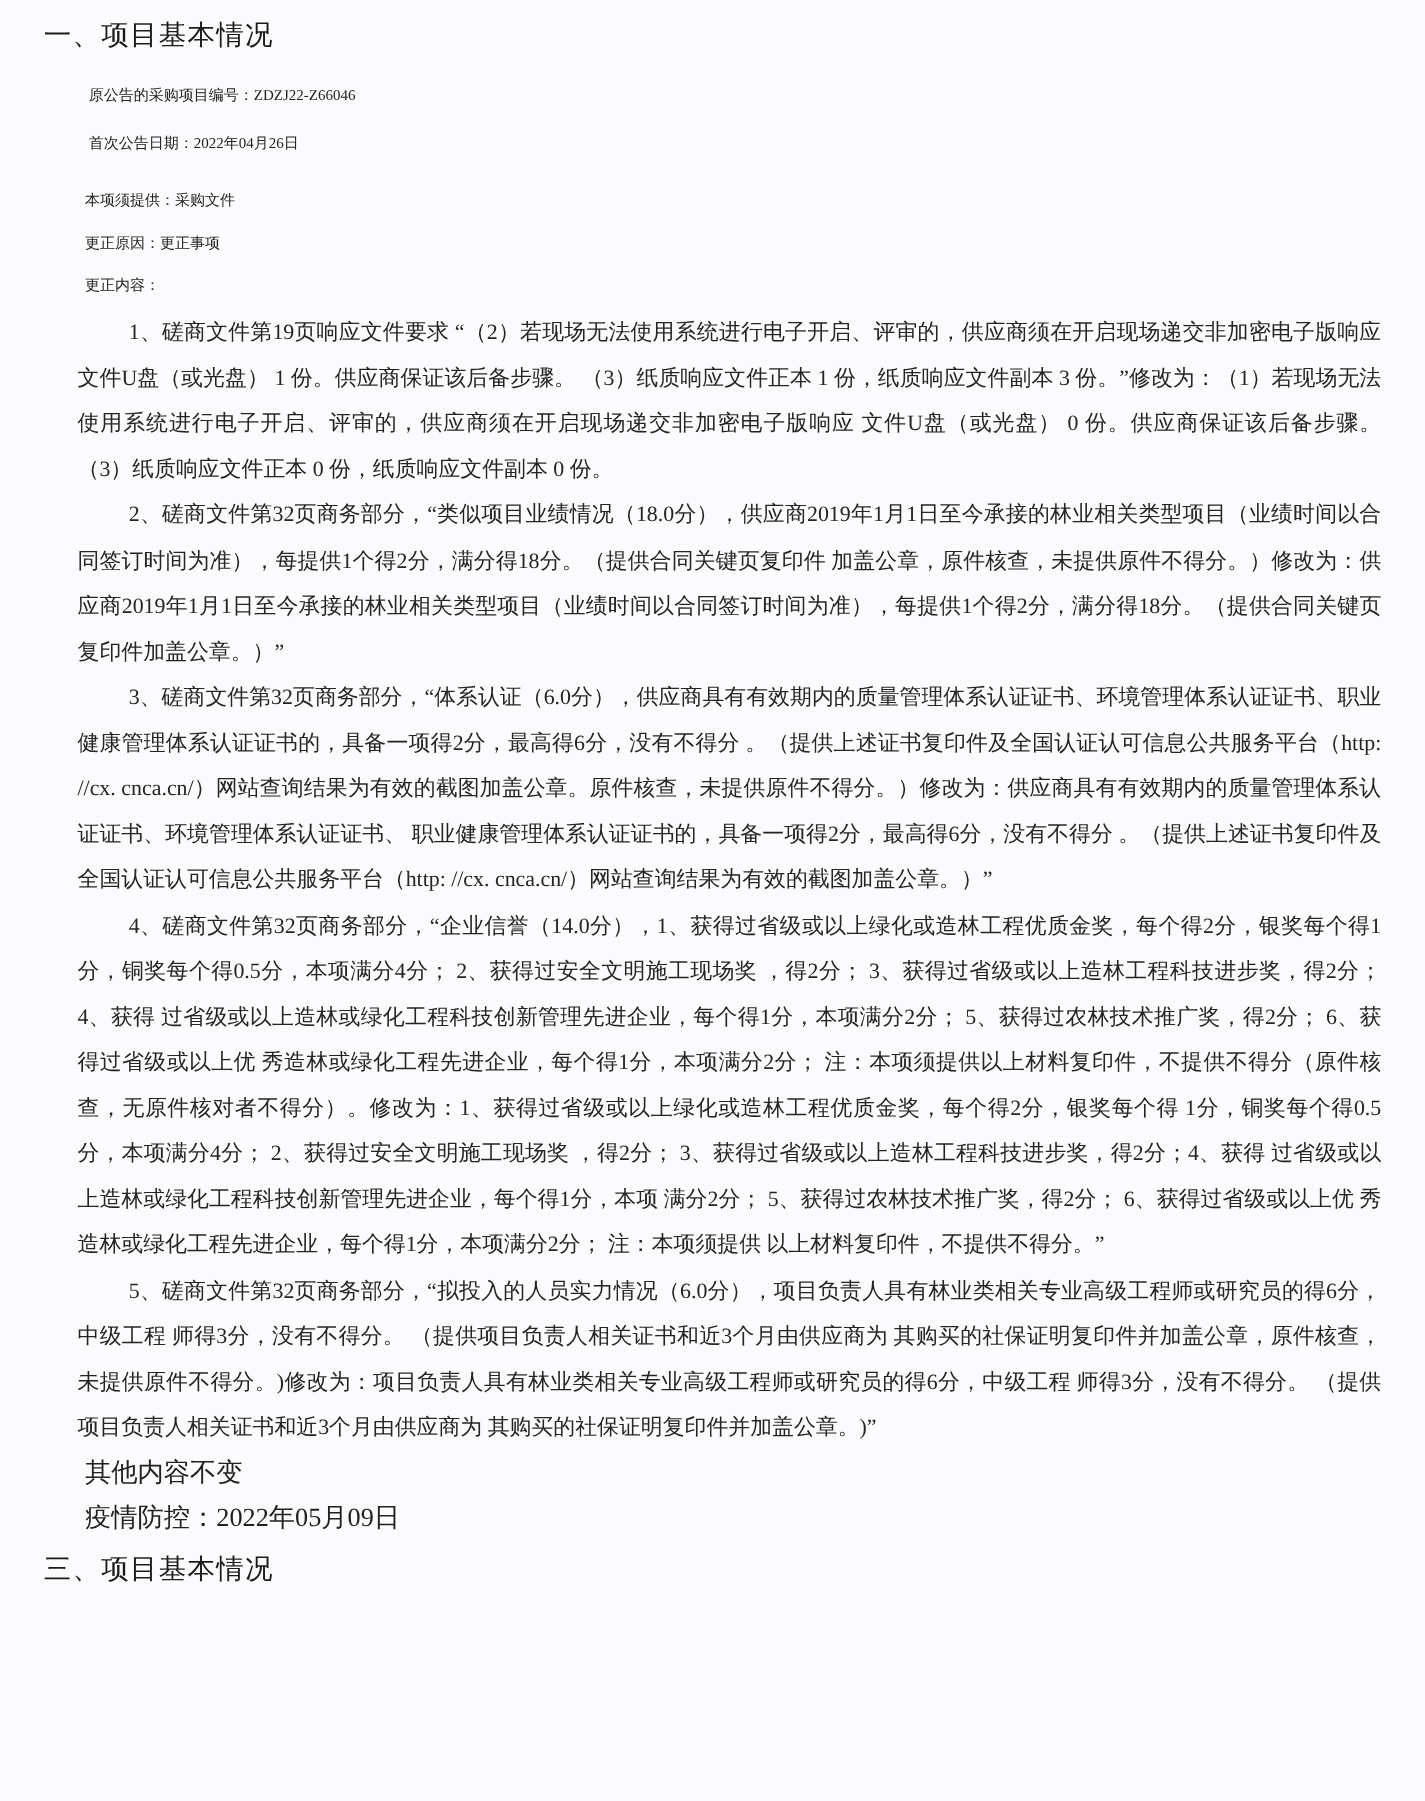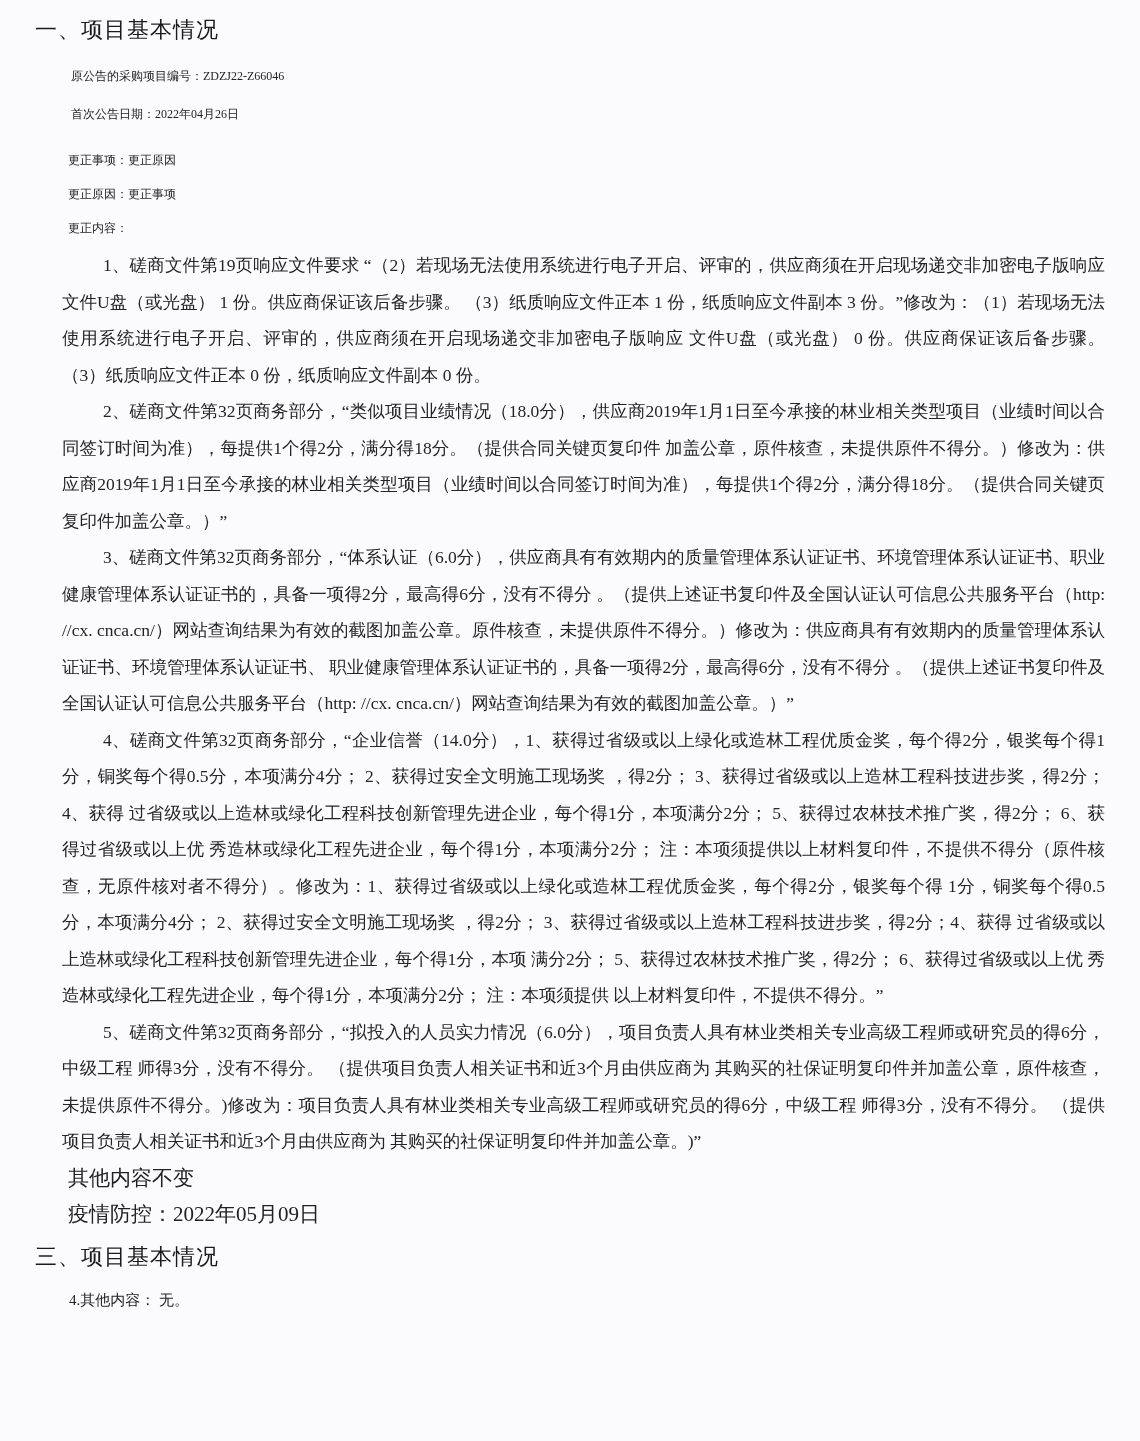--- a/index.html
+++ b/index.html
@@ -17,20 +17,21 @@
     font-family: "Liberation Serif", "DejaVu Serif", serif;
     color: #212121;
   }
   .sec-heading {
     font-size: 22px;
     line-height: 27px;
     letter-spacing: 1px;
     font-weight: 400;
     color: #1a1a1a;
     white-space: nowrap;
+    font-family: Liberation Mono, monospace;
   }
   .info-block { margin-top: 14px; }
   .info-line {
     padding-left: 36px;
     font-size: 12px;
     line-height: 38px;
     white-space: nowrap;
   }
   .heading-sec2 { margin-top: 14px; }
   .fields { margin-top: 10px; }
@@ -69,35 +70,34 @@
 
   <div class="sec-heading heading-sec1">一、项目基本情况</div>
 
   <div class="info-block">
     <div class="info-line">原公告的采购项目编号：ZDZJ22-Z66046</div>
     <div class="info-line">首次公告日期：2022年04月26日</div>
   </div>
 
 
   <div class="info-block fields">
-    <div class="info-line">更正事项：更正原因</div>
+    <div class="info-line">本项须提供：采购文件</div>
     <div class="info-line">更正原因：更正事项</div>
     <div class="info-line">更正内容：</div>
   </div>
 
   <div class="paras">
     <p class="para">1、磋商文件第19页响应文件要求 “（2）若现场无法使用系统进行电子开启、评审的，供应商须在开启现场递交非加密电子版响应 文件U盘（或光盘） 1 份。供应商保证该后备步骤。 （3）纸质响应文件正本 1 份，纸质响应文件副本 3 份。”修改为：（1）若现场无法使用系统进行电子开启、评审的，供应商须在开启现场递交非加密电子版响应 文件U盘（或光盘） 0 份。供应商保证该后备步骤。 （3）纸质响应文件正本 0 份，纸质响应文件副本 0 份。</p>
     <p class="para">2、磋商文件第32页商务部分，“类似项目业绩情况（18.0分），供应商2019年1月1日至今承接的林业相关类型项目（业绩时间以合同签订时间为准），每提供1个得2分，满分得18分。（提供合同关键页复印件 加盖公章，原件核查，未提供原件不得分。）修改为：供应商2019年1月1日至今承接的林业相关类型项目（业绩时间以合同签订时间为准），每提供1个得2分，满分得18分。（提供合同关键页复印件加盖公章。）”</p>
     <p class="para">3、磋商文件第32页商务部分，“体系认证（6.0分），供应商具有有效期内的质量管理体系认证证书、环境管理体系认证证书、职业健康管理体系认证证书的，具备一项得2分，最高得6分，没有不得分 。（提供上述证书复印件及全国认证认可信息公共服务平台（http: //cx. cnca.cn/）网站查询结果为有效的截图加盖公章。原件核查，未提供原件不得分。）修改为：供应商具有有效期内的质量管理体系认证证书、环境管理体系认证证书、 职业健康管理体系认证证书的，具备一项得2分，最高得6分，没有不得分 。（提供上述证书复印件及全国认证认可信息公共服务平台（http: //cx. cnca.cn/）网站查询结果为有效的截图加盖公章。）”</p>
     <p class="para">4、磋商文件第32页商务部分，“企业信誉（14.0分），1、获得过省级或以上绿化或造林工程优质金奖，每个得2分，银奖每个得1分，铜奖每个得0.5分，本项满分4分； 2、获得过安全文明施工现场奖 ，得2分； 3、获得过省级或以上造林工程科技进步奖，得2分； 4、获得 过省级或以上造林或绿化工程科技创新管理先进企业，每个得1分，本项满分2分； 5、获得过农林技术推广奖，得2分； 6、获得过省级或以上优 秀造林或绿化工程先进企业，每个得1分，本项满分2分； 注：本项须提供以上材料复印件，不提供不得分（原件核查，无原件核对者不得分）。修改为：1、获得过省级或以上绿化或造林工程优质金奖，每个得2分，银奖每个得 1分，铜奖每个得0.5分，本项满分4分； 2、获得过安全文明施工现场奖 ，得2分； 3、获得过省级或以上造林工程科技进步奖，得2分；4、获得 过省级或以上造林或绿化工程科技创新管理先进企业，每个得1分，本项 满分2分； 5、获得过农林技术推广奖，得2分； 6、获得过省级或以上优 秀造林或绿化工程先进企业，每个得1分，本项满分2分； 注：本项须提供 以上材料复印件，不提供不得分。”</p>
     <p class="para">5、磋商文件第32页商务部分，“拟投入的人员实力情况（6.0分），项目负责人具有林业类相关专业高级工程师或研究员的得6分，中级工程 师得3分，没有不得分。 （提供项目负责人相关证书和近3个月由供应商为 其购买的社保证明复印件并加盖公章，原件核查，未提供原件不得分。)修改为：项目负责人具有林业类相关专业高级工程师或研究员的得6分，中级工程 师得3分，没有不得分。 （提供项目负责人相关证书和近3个月由供应商为 其购买的社保证明复印件并加盖公章。)”</p>
   </div>
 
   <div class="closing">
     <div class="info-line">其他内容不变</div>
     <div class="info-line">疫情防控：2022年05月09日</div>
   </div>
 
   <div class="sec-heading heading-sec3">三、项目基本情况</div>
 
-  <div class="note">4.其他内容： 无。</div>
 
 </div>
 
 </body></html>

